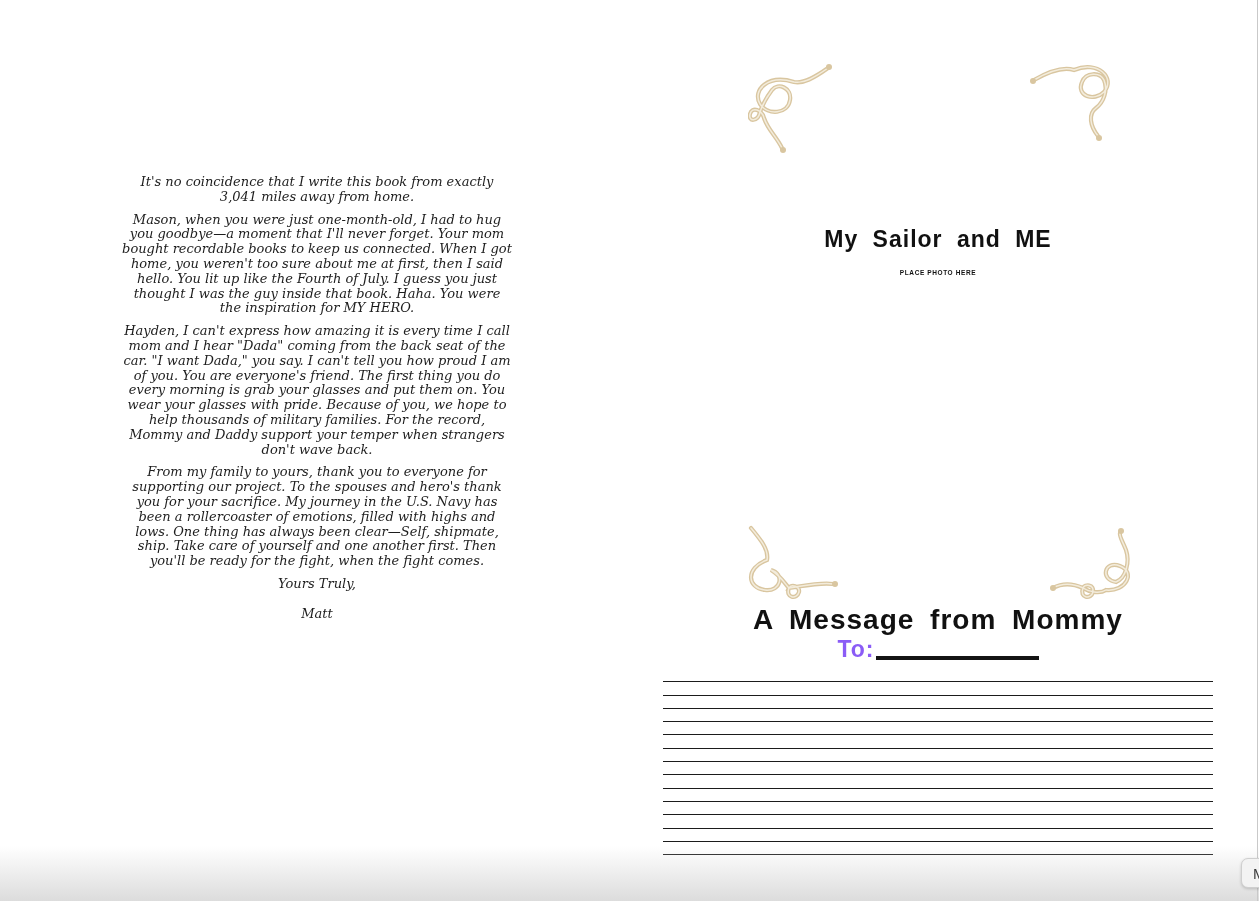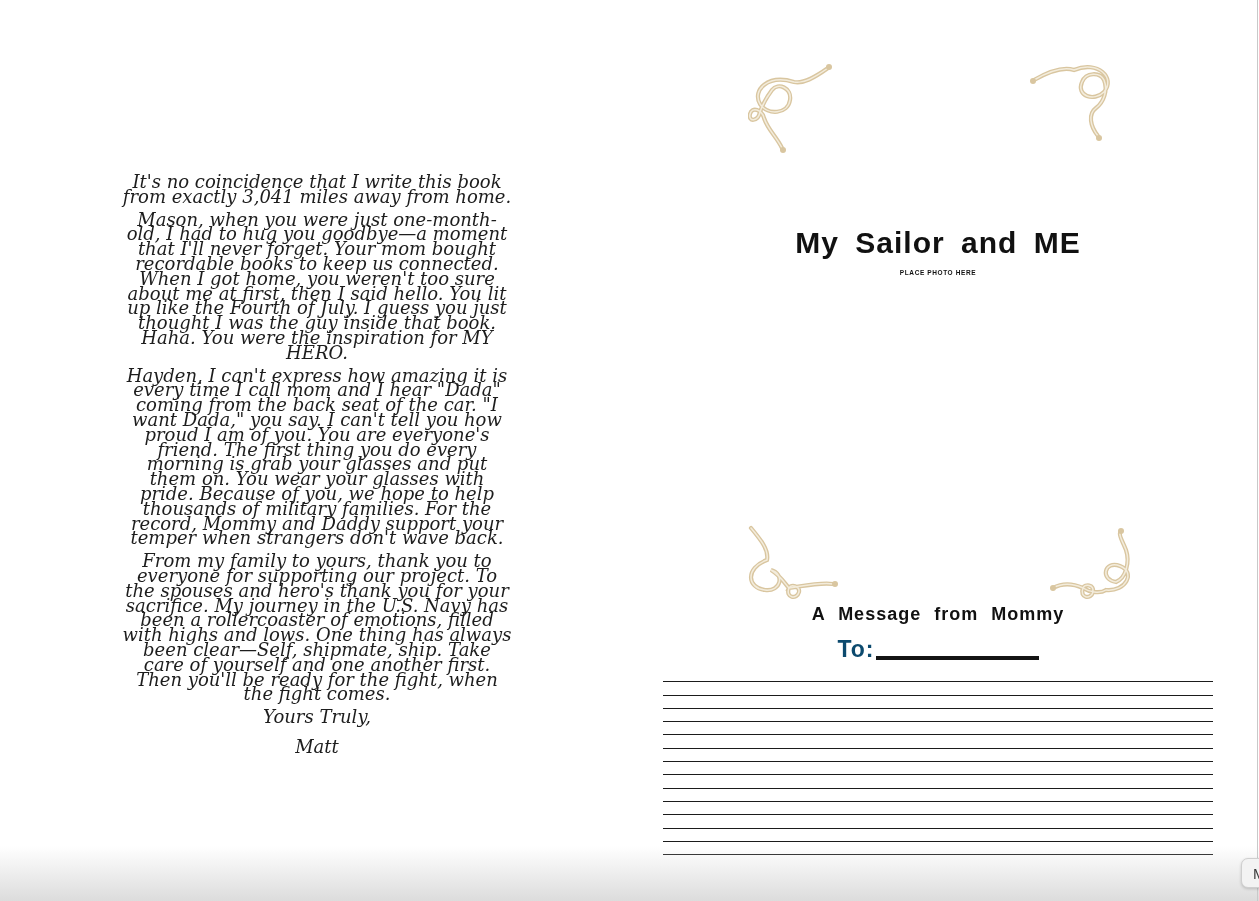--- a/index.html
+++ b/index.html
@@ -7,36 +7,36 @@
     width:1259px;height:901px;position:relative;overflow:hidden;
     background:#ffffff;font-family:"Liberation Sans",sans-serif;
   }
   
   .letter-block{
     position:absolute;left:121px;top:175px;width:392px;
   }
   .letter-par,.letter-closing,.letter-signature{
     font-family:"DejaVu Serif","Liberation Serif",serif;
     font-style:italic;
-    font-size:18px;line-height:14.8px;
+    font-size:13px;line-height:14.8px;
     color:var(--text,#1d1d1d);
     text-align:center;
     margin:0 0 8px 0;
   }
   .letter-closing{margin-bottom:15px;}
   .letter-signature{margin-bottom:4px;text-align:center;}
   
   .rp-center{position:absolute;left:663px;width:550px;text-align:center;color:#111;}
-  .photo-title{top:226px;font-size:30px;font-weight:700;letter-spacing:1px;word-spacing:7px;}
+  .photo-title{top:226px;font-size:23px;font-weight:700;letter-spacing:1px;word-spacing:7px;}
   .photo-placeholder{top:269px;font-size:6.5px;font-weight:700;letter-spacing:.6px;}
-  .message-title{top:604px;font-size:18px;font-weight:700;letter-spacing:1px;word-spacing:7px;}
+  .message-title{top:604px;font-size:28px;font-weight:700;letter-spacing:1px;word-spacing:7px;}
   .to-line{
     position:absolute;left:663px;top:636px;width:550px;
     display:flex;justify-content:center;align-items:flex-end;
-    font-size:23px;font-weight:700;color:#0c4a6e;letter-spacing:1px;
+    font-size:23px;font-weight:700;color:#8b5cf6;letter-spacing:1px;
   }
   .to-underline{
     display:inline-block;width:163px;height:0;
     border-bottom:4px solid #141414;margin:0 0 3px 1px;
   }
   .ruled-lines{position:absolute;left:663px;top:669px;width:550px;}
   .rule{
     height:13.3px;box-sizing:border-box;
     border-bottom:1.6px solid var(--rule_line,#1b1b1b);
   }

